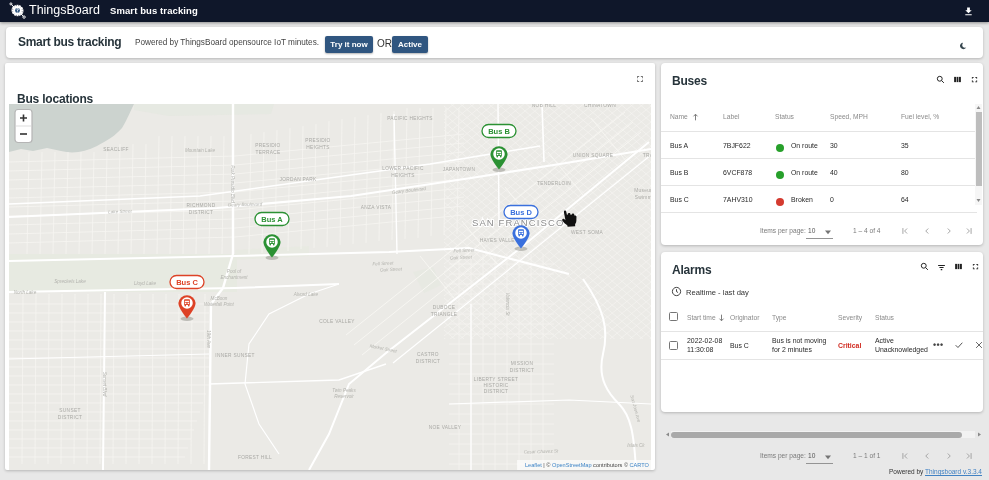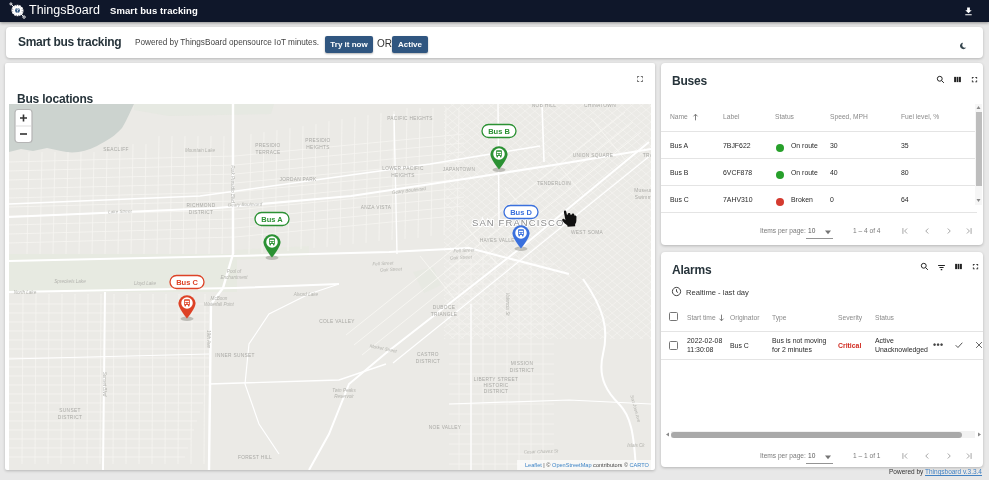--- a/index.html
+++ b/index.html
@@ -611,21 +611,21 @@
       <path d="M15 6 9 12 15 18"></path>
     </svg>
   <svg class="abs" style="left:283px;top:163px;" width="10" height="10" viewBox="0 0 24 24" fill="none" stroke="#9e9e9e" stroke-width="2.2">
       <path d="M9 6 15 12 9 18"></path>
     </svg>
   <svg class="abs" style="left:303px;top:163px;" width="10" height="10" viewBox="0 0 24 24" fill="none" stroke="#9e9e9e" stroke-width="2.2">
       <path d="M7 6 13 12 7 18M17 5V19"></path>
     </svg>
 </div>
 
-<div class="card" style="left:661px;top:252px;width:322px;height:215px;">
+<div class="card" style="left:661px;top:252px;width:322px;height:160px;">
   <div class="ctitle abs" style="left:11px;top:10.5px;">Alarms</div>
 
   <svg class="abs" style="left:259px;top:10px;" width="9" height="9" viewBox="0 0 24 24" fill="none" stroke="#212121" stroke-width="2.6">
       <circle cx="10" cy="10" r="6.5"></circle>
       <path d="M15 15 21 21"></path>
     </svg>
   <svg class="abs" style="left:276px;top:11px;" width="9" height="9" viewBox="0 0 24 24" fill="#212121">
       <path d="M3 5h18v3H3zM6.5 10.5h11v3h-11zM10 16h4v3.4h-4z"></path>
     </svg>
   <svg class="abs" style="left:293px;top:10px;" width="9" height="9" viewBox="0 0 24 24" fill="#212121">

